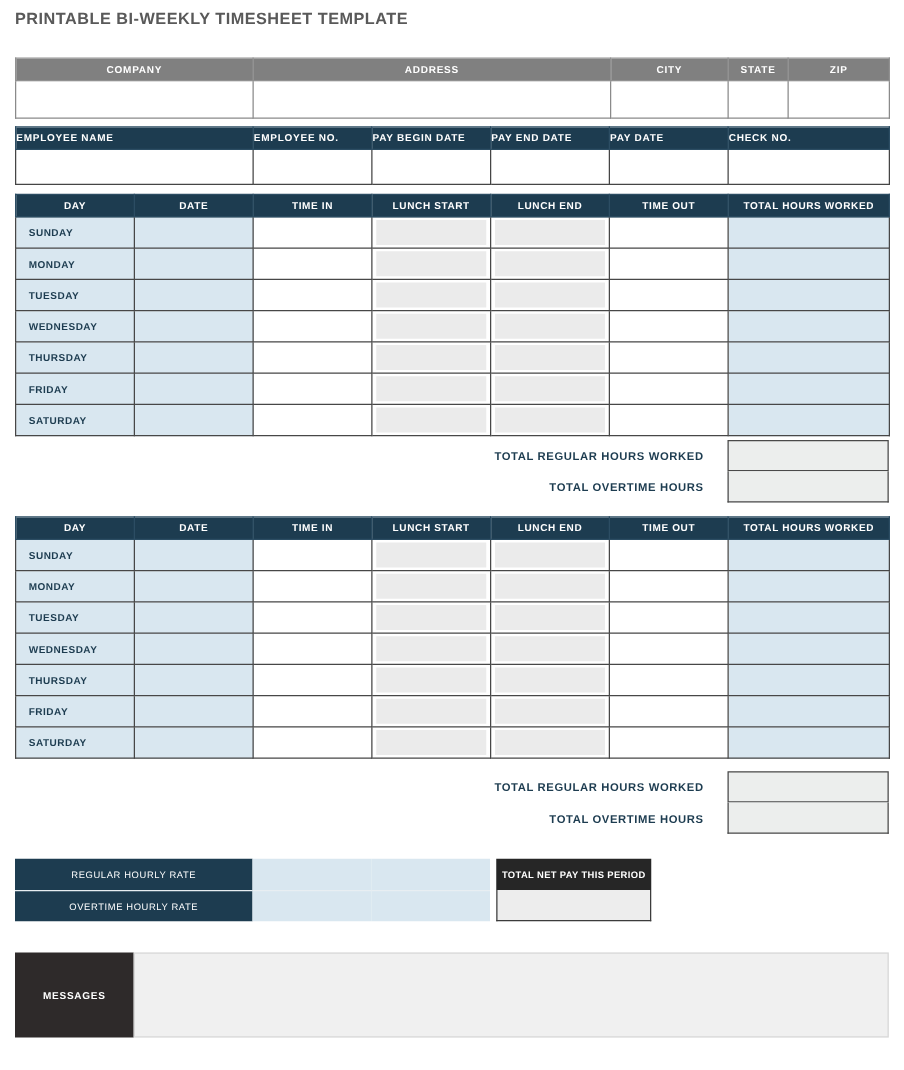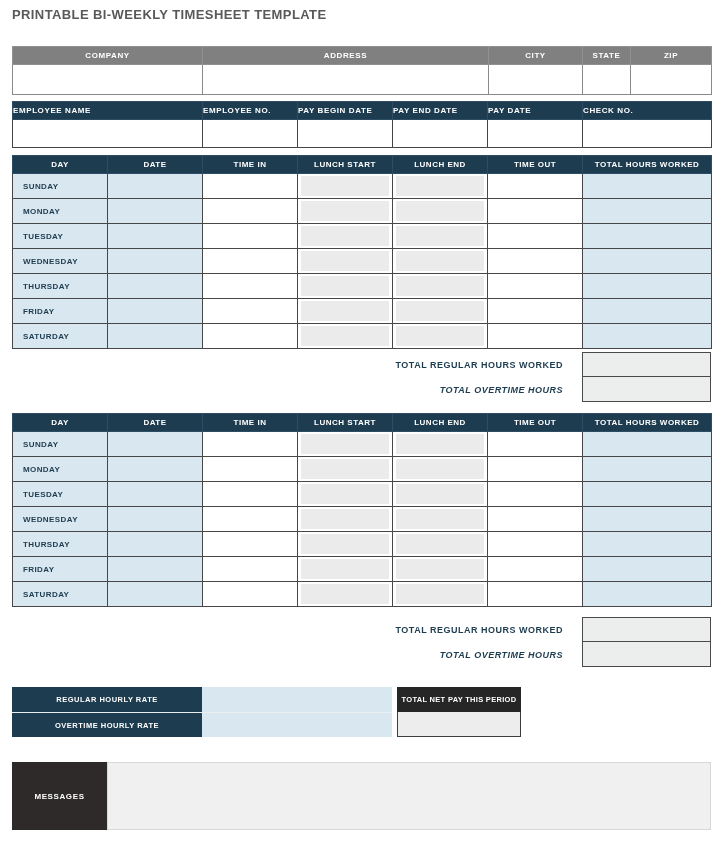--- a/index.html
+++ b/index.html
@@ -46,37 +46,37 @@
     font-weight:bold;letter-spacing:.4px;padding-left:10px;text-align:left;margin-top:16px;
   }
   .week-table td.date,.week-table td.total{background:var(--light-blue-cell);}
   .week-table td.time{background:#fff;}
   .week-table td.lunch{background:#fff;padding:2px 3px;}
   .week-table td.lunch .inset{height:20px;background:var(--lunch-cell-gray);}
 
   
   .totals-block{position:absolute;left:12px;width:699px;}
   .totals-line{display:flex;justify-content:flex-end;align-items:center;height:25px;gap:12px;}
-  .totals-line.second{margin-top:0;font-style:italic;}
+  .totals-line.second{margin-top:0;}
   .totals-label{
     color:var(--section-header-navy);font-size:9px;font-weight:bold;
     letter-spacing:.5px;margin-right:7px;white-space:nowrap;
   }
   .totals-box{
     width:129px;height:25px;background:var(--totals-box-gray);
     border:1px solid #4a4a4a;box-sizing:border-box;
   }
   .totals-line.second .totals-box{border-top:none;}
 
   
   .pay-summary{position:absolute;left:12px;top:687px;width:699px;}
   .pay-row{display:flex;height:25px;}
   .pay-label{
     width:190px;background:var(--section-header-navy);color:#fff;
-    font-size:7.5px;font-weight:bold;letter-spacing:.5px;
+    font-size:7.5px;font-weight:normal;letter-spacing:.5px;
     display:flex;align-items:center;justify-content:center;box-sizing:border-box;
   }
   .pay-row.second .pay-label,.pay-row.second .pay-field{border-top:1px solid #e8eef2;}
   .pay-field{width:95px;background:var(--light-blue-cell);box-sizing:border-box;}
   .pay-gap{width:5px;background:#fff;}
   .net-pay-header{
     width:124px;background:var(--net-pay-header-dark);color:#fff;
     font-size:7.5px;font-weight:bold;letter-spacing:.3px;
     display:flex;align-items:center;justify-content:center;box-sizing:border-box;
   }

